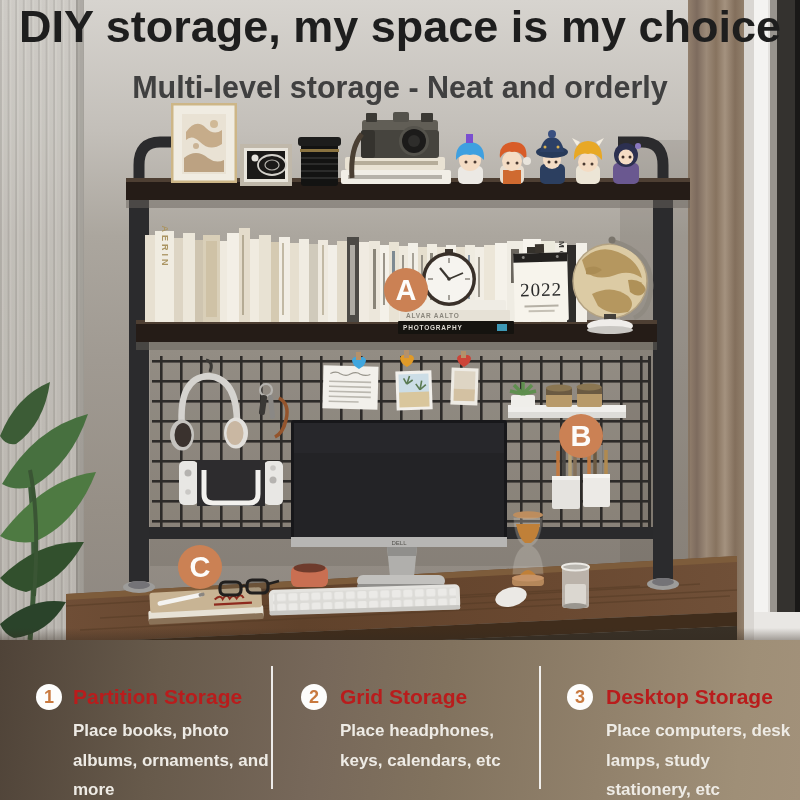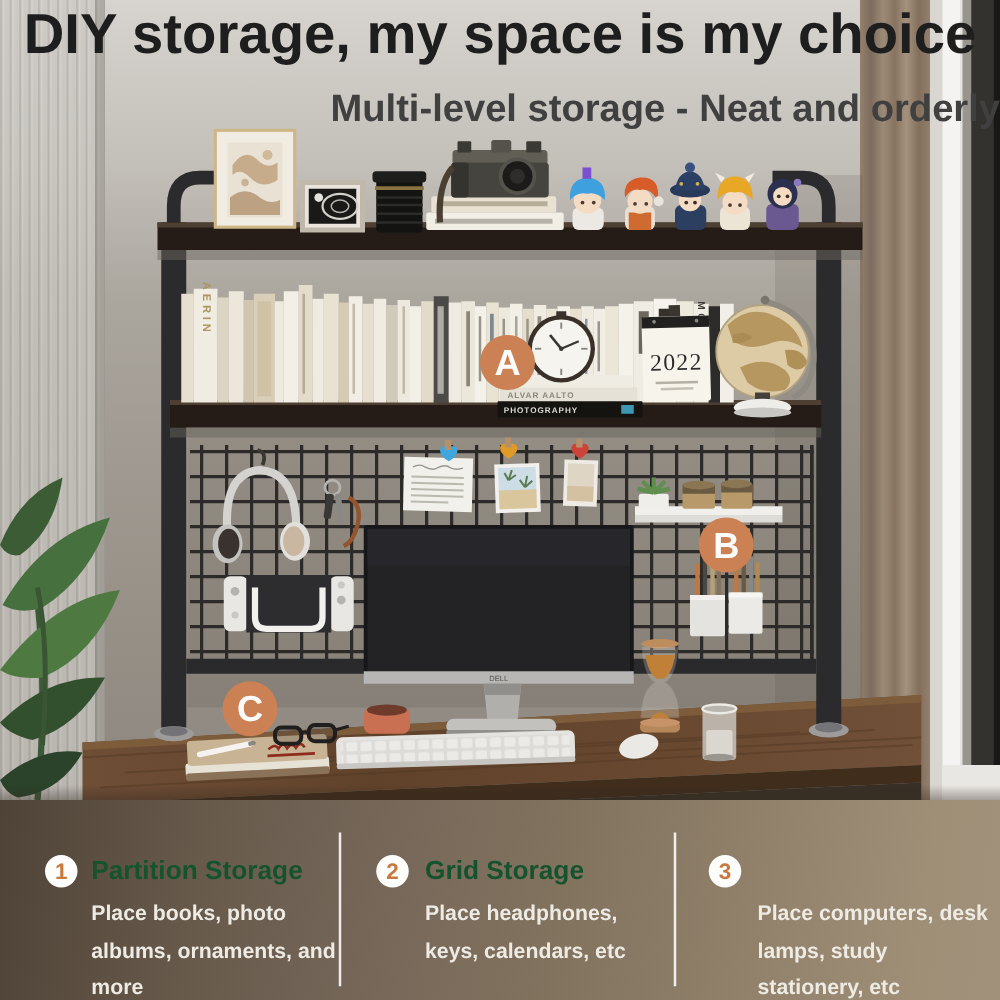--- a/index.html
+++ b/index.html
@@ -1,30 +1,30 @@
 <!DOCTYPE html>
 <html><head>
 <meta charset="utf-8">
 <style>
   html,body{margin:0;padding:0;}
   #stage{position:relative;width:800px;height:800px;overflow:hidden;
     font-family:"Liberation Sans", sans-serif;background:#cfccc7;}
   .abs{position:absolute;}
   #title{left:0;top:1px;width:800px;text-align:center;
     font-size:45px;font-weight:bold;color:#1e1e1e;letter-spacing:0px;white-space:nowrap;}
-  #subtitle{left:0;top:70px;width:800px;text-align:right;
+  #subtitle{left:0;top:70px;width:800px;text-align:center;
     font-size:30.5px;font-weight:bold;color:#404040;white-space:nowrap;}
   #panel{left:0;top:640px;width:800px;height:160px;
     background:linear-gradient(97deg,#4f4338 0%,#675a4b 20%,#77685a 40%,#81725e 55%,#91816b 75%,#9f8f77 92%,#a2917a 100%);}
   #paneltop{left:0;top:628px;width:800px;height:14px;
     background:linear-gradient(180deg,rgba(52,42,32,0) 0%,rgba(52,42,32,0.45) 100%);}
   .divider{top:666px;width:2px;height:123px;background:rgba(255,255,255,0.88);}
   .numc{width:26px;height:26px;border-radius:50%;background:#fdfdfc;color:#c8793f;
     font-size:18px;font-weight:bold;text-align:center;line-height:26px;}
-  .ctitle{font-size:21px;font-weight:bold;color:#14532d;white-space:nowrap;}
+  .ctitle{font-size:21px;font-weight:bold;color:#b91c1c;white-space:nowrap;}
   .cbody{font-size:17px;font-weight:bold;color:#eeebe5;line-height:29.5px;}
 </style>
 </head>
 <body>
 <div id="stage">
 
   <svg class="abs" style="left:0;top:0" width="800" height="656" viewBox="0 0 800 656">
   <defs>
     <linearGradient id="wallg" x1="0" y1="0" x2="0" y2="1">
       <stop offset="0" stop-color="#d7d4cf"></stop>
@@ -581,15 +581,16 @@
   <div class="abs cbody" style="left:73px;top:716px">Place books, photo<br>albums, ornaments, and<br>more</div>
 
   <div class="abs numc" style="left:301px;top:684px">2</div>
 
   <div class="abs cbody" style="left:340px;top:716px">Place headphones,<br>keys, calendars, etc</div>
 
   <div class="abs ctitle" style="left:340px;top:685px">Grid Storage</div>
 
   <div class="abs numc" style="left:567px;top:684px">3</div>
 
+  <div class="abs ctitle" style="left:606px;top:685px">Desktop Storage</div>
 
   <div class="abs cbody" style="left:606px;top:716px">Place computers, desk<br>lamps, study<br>stationery, etc</div>
 </div>
 
 </body></html>

